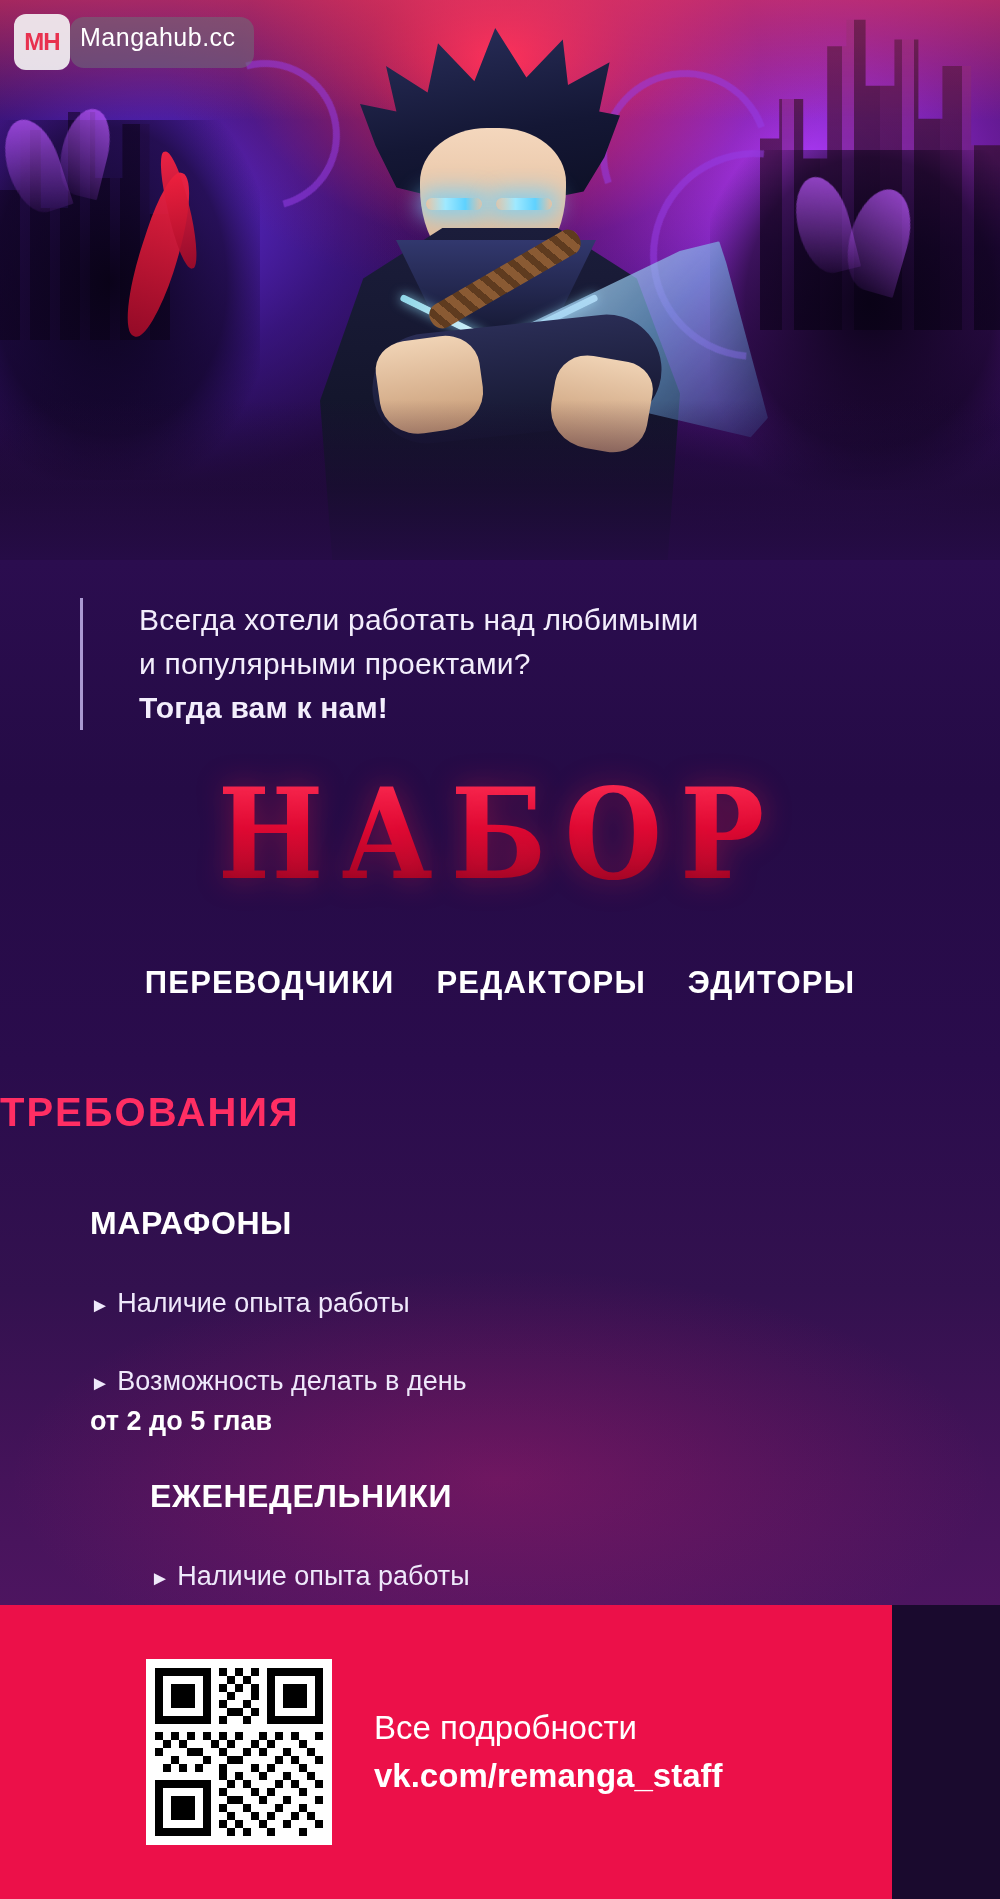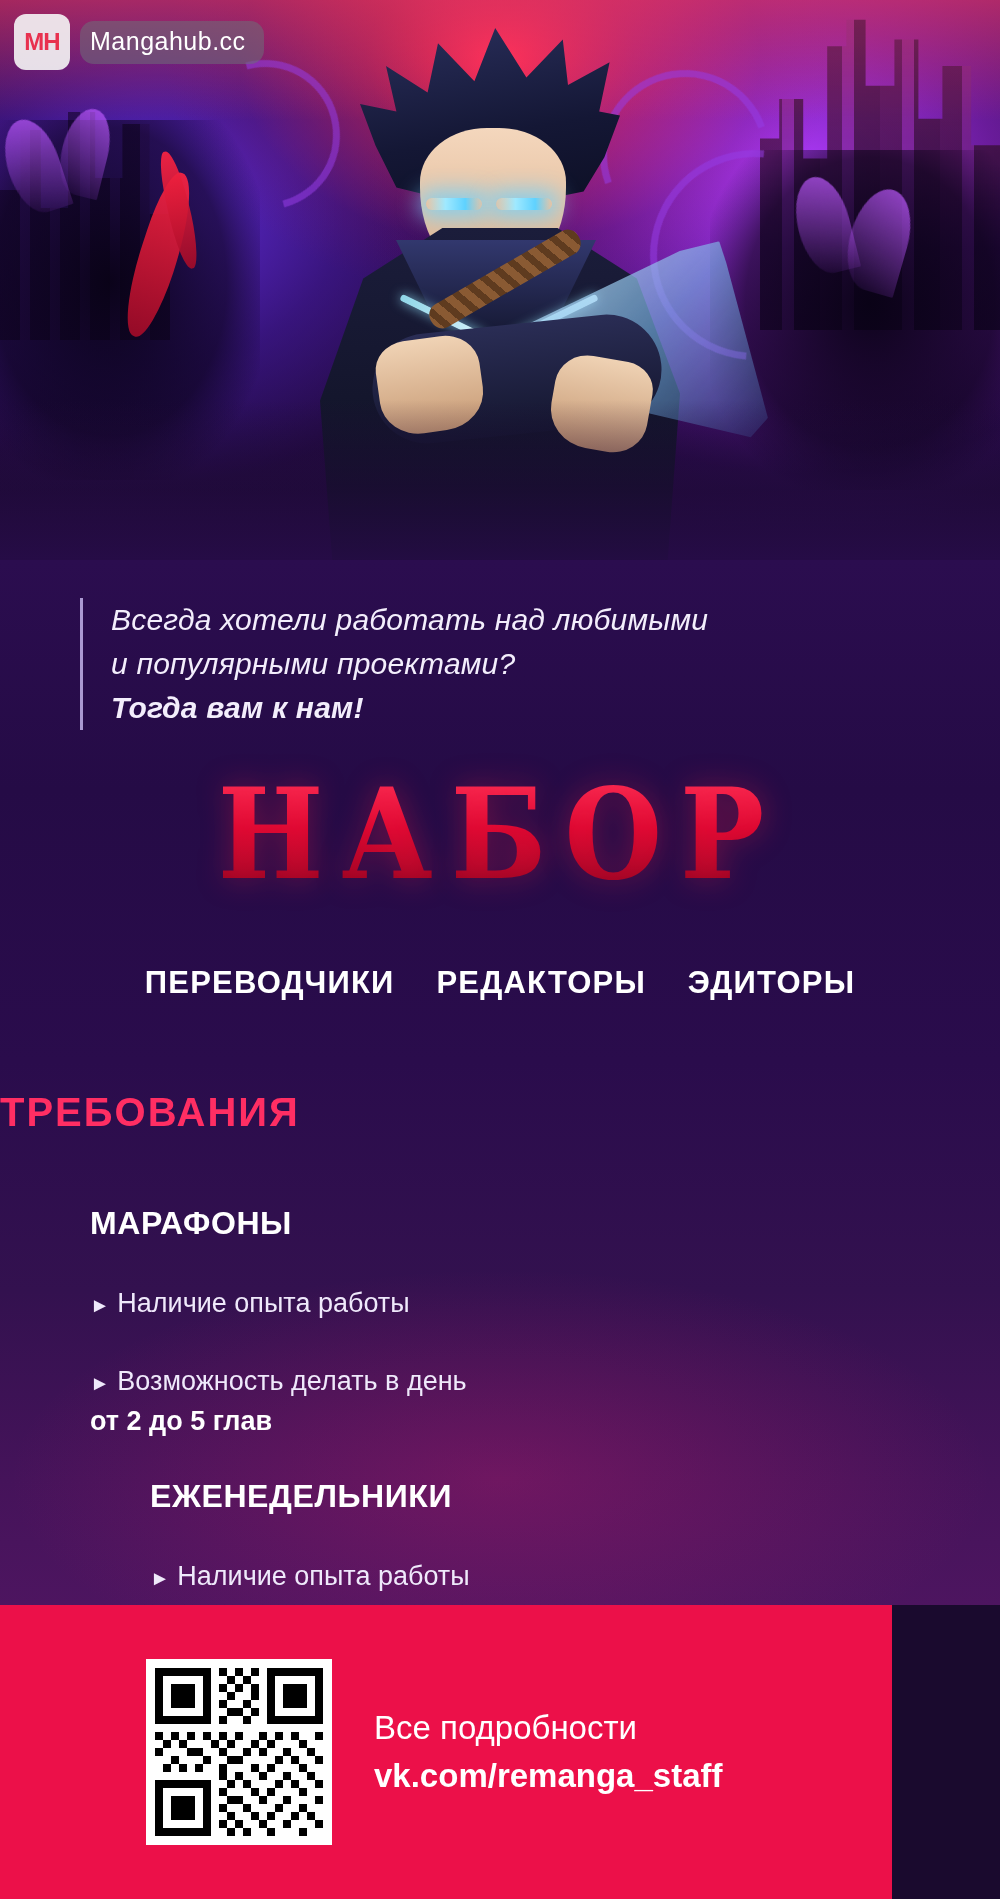--- a/index.html
+++ b/index.html
@@ -141,53 +141,52 @@
     transform: rotate(-30deg);
   }
   .art-fade {
     position: absolute; left: 0; bottom: 0; width: 1000px; height: 200px;
     background: linear-gradient(180deg, rgba(30,10,56,0) 0%, rgba(32,11,58,0.6) 45%, #2a0d4e 100%);
   }
 
   
   .wm {
     position: absolute; left: 14px; top: 14px;
-    display: flex; align-items: center; gap: 10px;
+    display: flex; align-items: center; 
     z-index: 40;
   }
   .wm-logo {
     width: 56px; height: 56px; border-radius: 12px;
     background: rgba(245,245,245,0.9);
     display: flex; align-items: center; justify-content: center;
     font-weight: bold; font-size: 24px; color: #e8314f;
     letter-spacing: -1px;
   }
   .wm-text {
     background: rgba(110,110,120,0.55);
     color: #fff; font-size: 25px; letter-spacing: 0.5px;
-    padding: 6px 18px 8px 10px; border-radius: 14px;
+    padding: 6px 18px 16px 10px; border-radius: 14px;
     font-family: "Liberation Sans", sans-serif;
   }
 
   
   .body-bg {
     position: absolute; left: 0; top: 560px; width: 1000px; height: 1045px;
     background: linear-gradient(180deg, #2b0d4f 0%, #250b46 22%, #2a0c4c 48%, #33114f 70%, #45135a 88%, #4d1560 100%);
   }
   .body-bg::after {
     content: ""; position: absolute; left: 0; top: 0; width: 1000px; height: 1045px;
     background: radial-gradient(ellipse 700px 300px at 50% 88%, rgba(190,30,110,0.35), rgba(0,0,0,0) 70%);
   }
 
   .quote {
     position: absolute; left: 80px; top: 598px; width: 780px;
-    padding-left: 28px;
+    padding-left: 56px;
     border-left: 3px solid rgba(215,200,255,0.75);
     z-index: 10;
-    font-style: italic;
   }
   .quote p {
     color: #f3eefc; font-size: 30px; line-height: 44px; letter-spacing: 0.2px;
   }
   .quote p.bold { font-weight: bold; }
 
   .title-naborwrap {
     position: absolute; left: 0; top: 780px; width: 1000px; text-align: center; z-index: 10;
   }
   .title-nabor {

